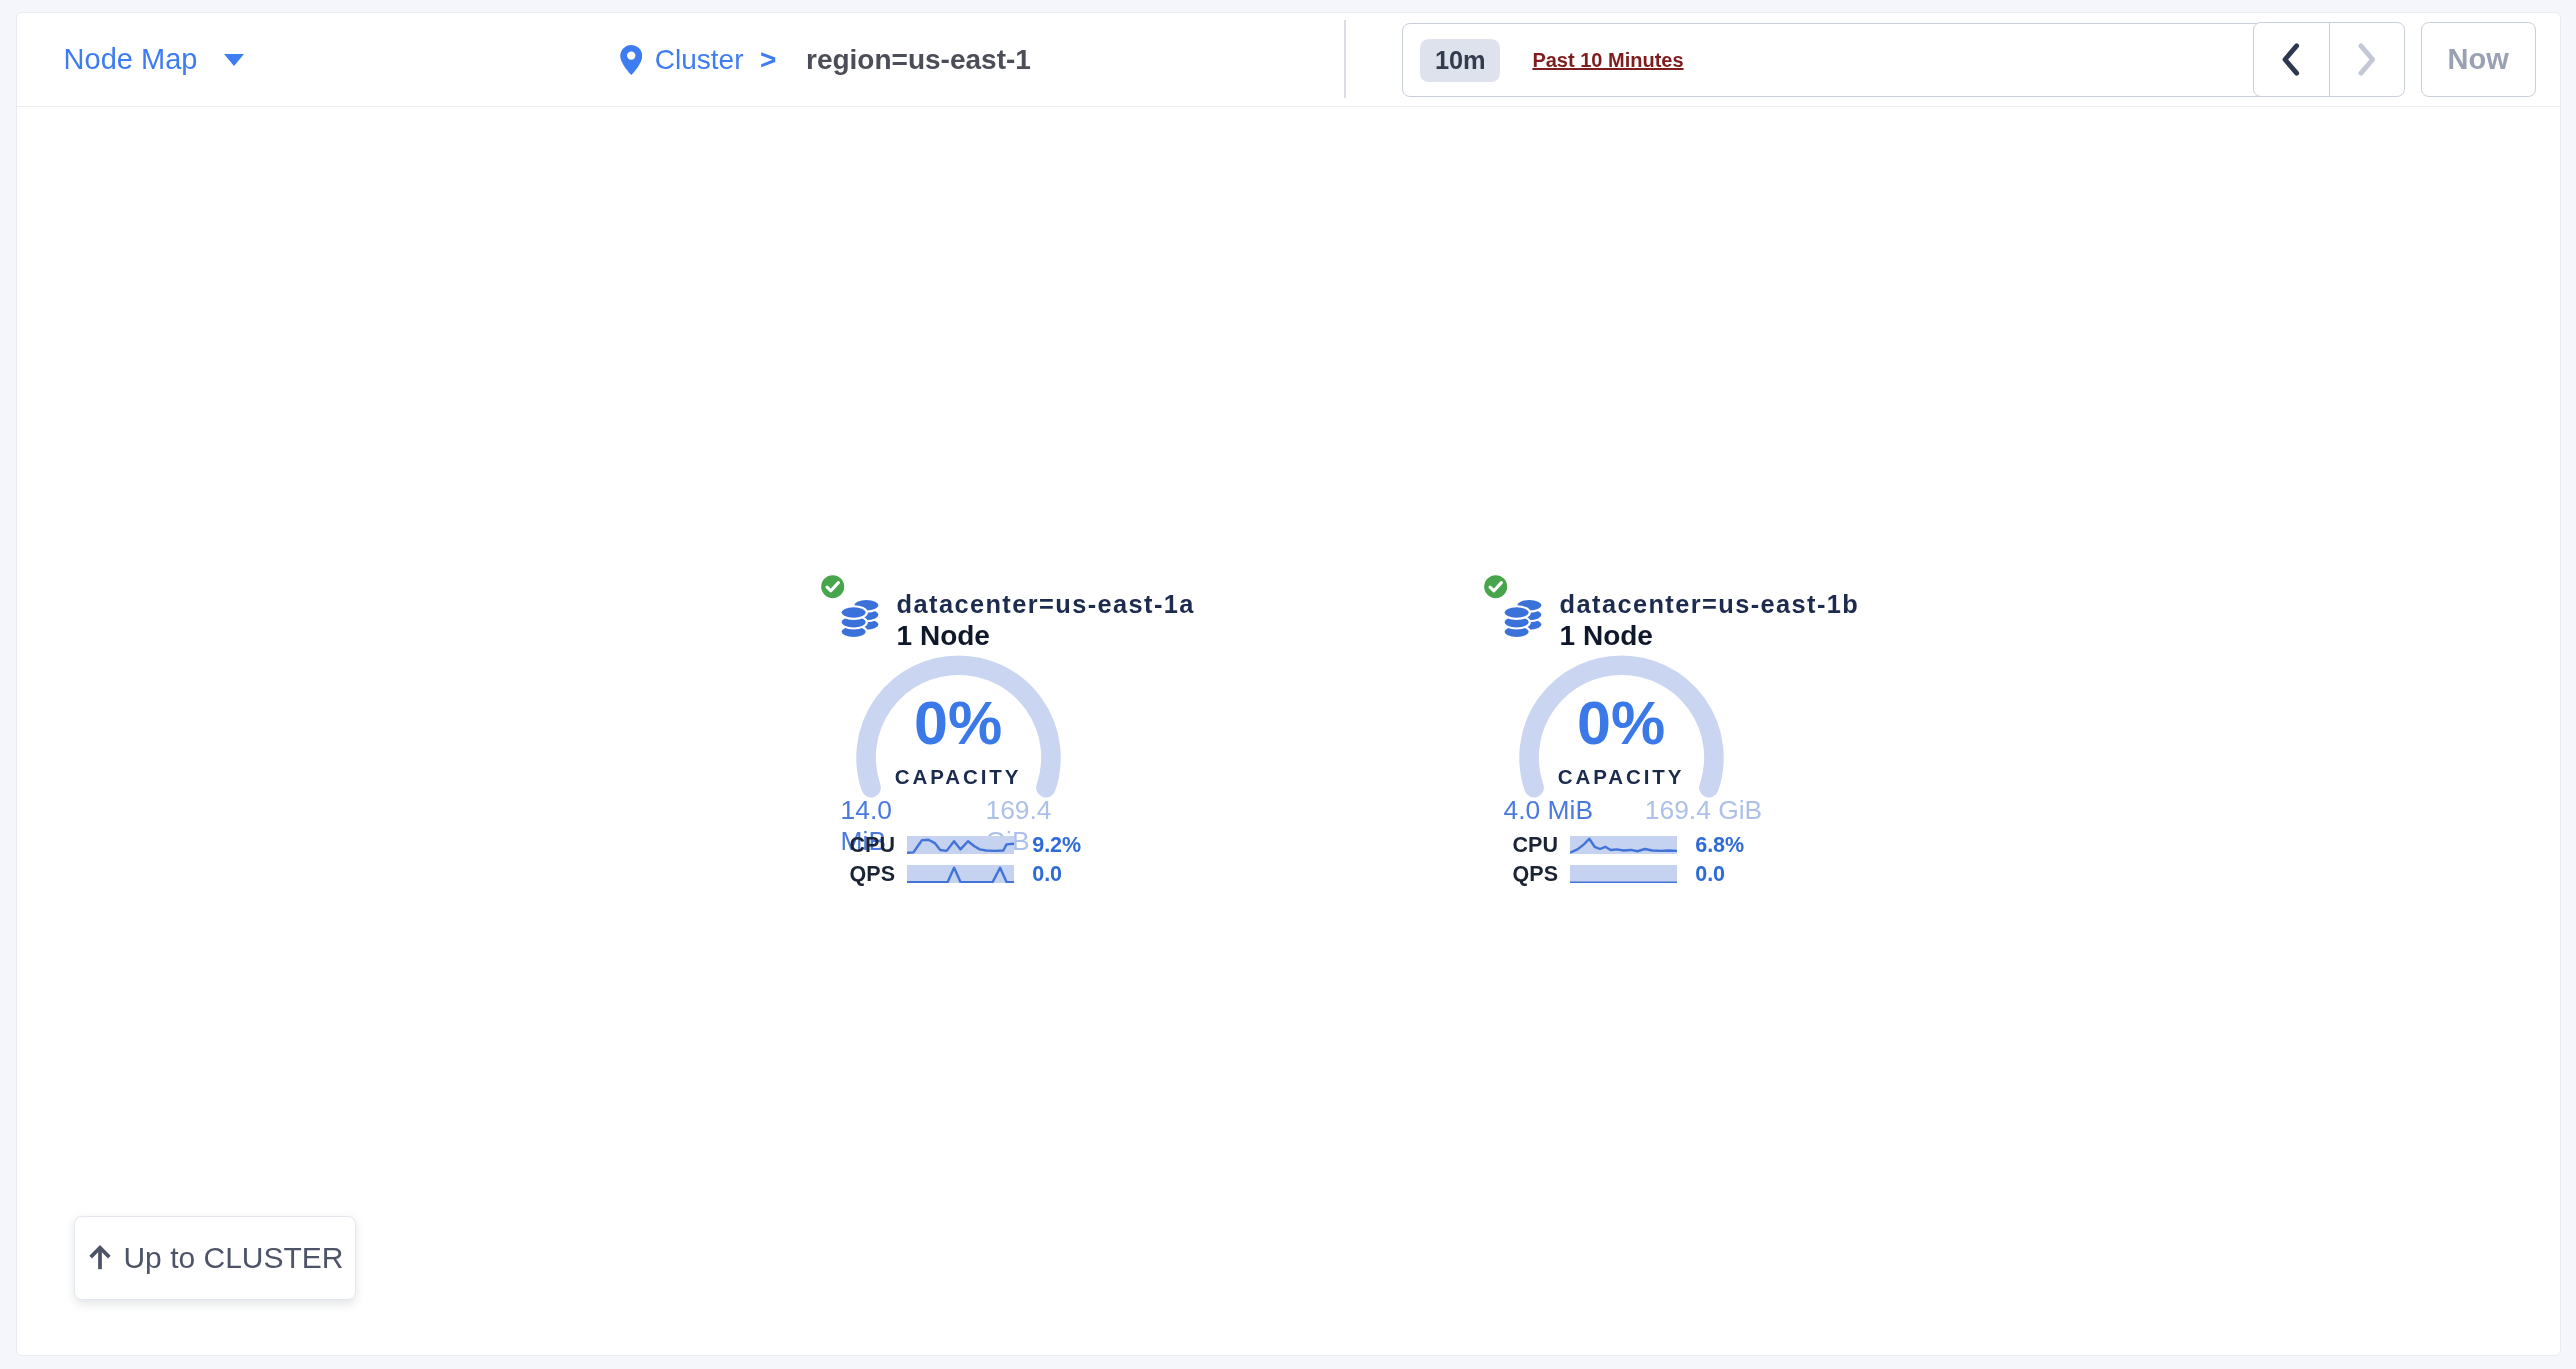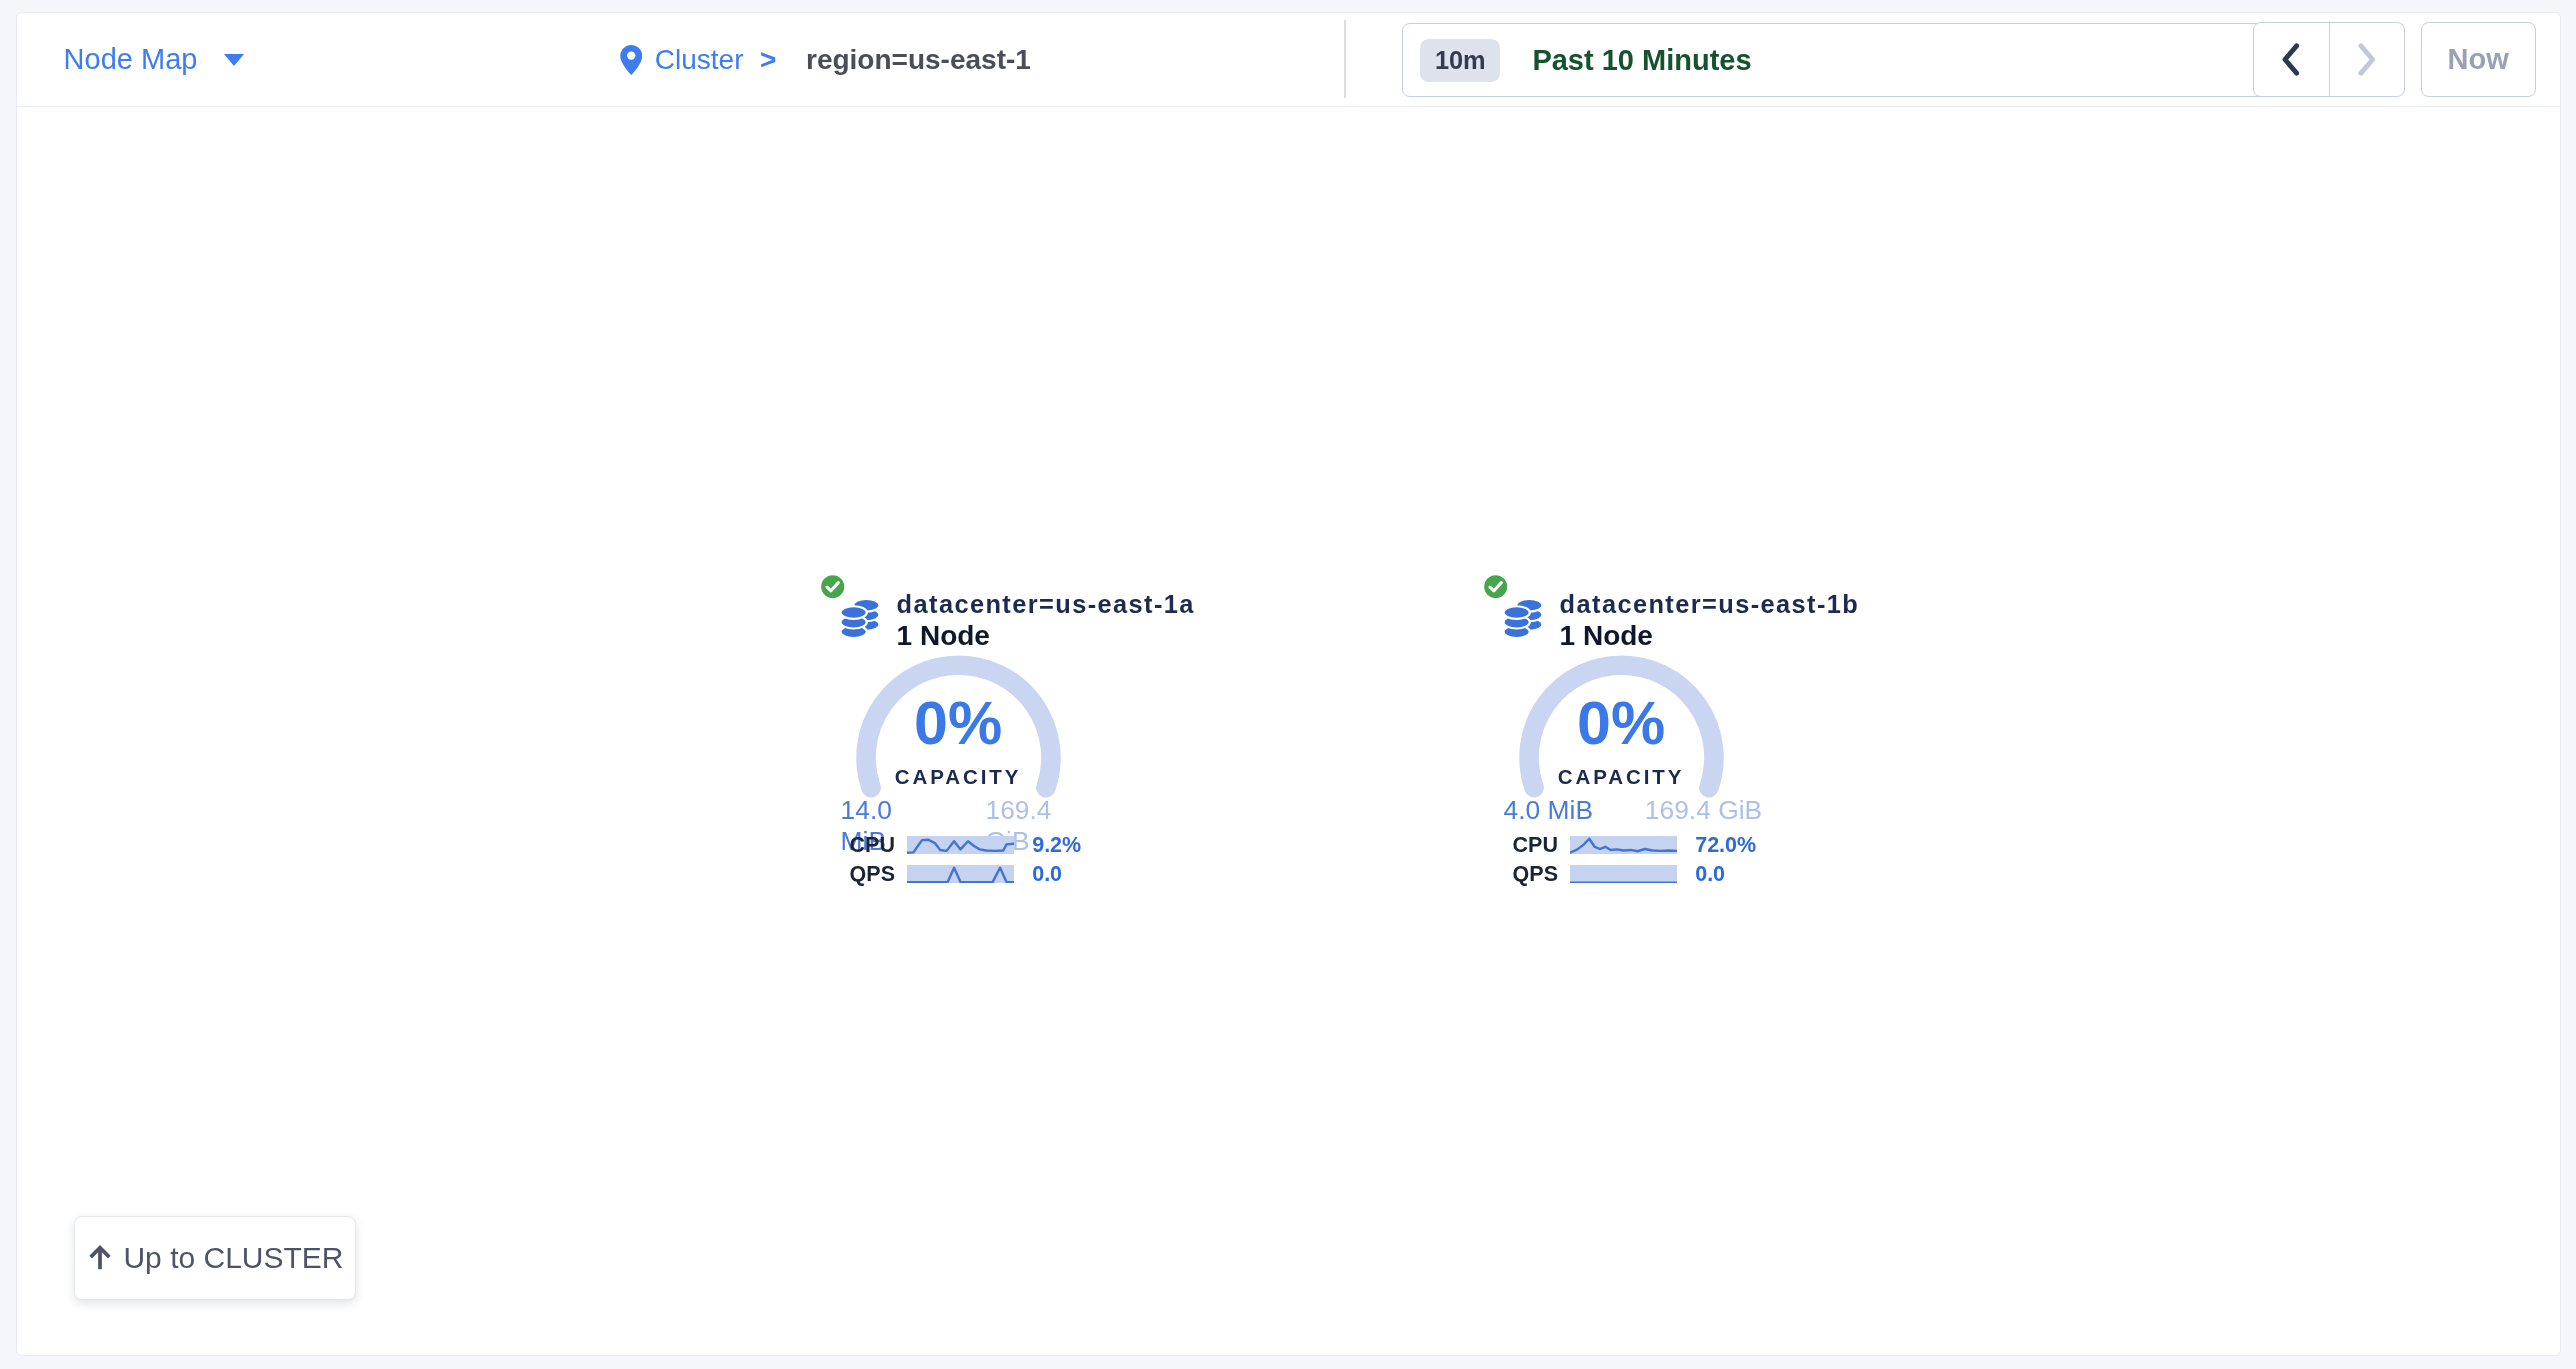--- a/index.html
+++ b/index.html
@@ -43,21 +43,21 @@
 
   #time-dd {
     position:absolute; left:1385px; top:10.8px; width:926px; height:74px;
     border:1px solid #c9cedd; border-radius:7.8px; background:#fff;
     display:flex; align-items:center; padding-left:17.6px; cursor:pointer;
   }
   #time-dd .badge {
     background:#dee2ec; color:#333b4f; font-weight:700; font-size:25.4px;
     border-radius:8.8px; padding:8.8px 14.7px; line-height:1;
   }
-  #time-dd .tlabel { font-size:29px; font-weight:600; color:#14532d; margin-left:32px; }
+  #time-dd .tlabel { font-size:20px; font-weight:600; color:#7f1d1d; margin-left:32px;text-decoration:underline; }
   #time-dd .chev { position:absolute; right:27px; top:32px; }
 
   #range-arrows {
     position:absolute; left:2236px; top:9.8px; width:152px; height:75px;
     border:1px solid #c9cedd; border-radius:7.8px; display:flex; background:#fff;
   }
   #range-arrows .cell { width:50%; display:flex; align-items:center; justify-content:center; cursor:pointer; }
   #range-arrows .cell + .cell { border-left:1px solid #c9cedd; }
 
   #now-btn {
@@ -247,21 +247,21 @@
       <div class="minmax">
         <span class="used">4.0 MiB</span>
         <span class="total">169.4 GiB</span>
       </div>
 
       <div class="metric-row cpu">
         <span class="mlabel">CPU</span>
         <svg class="spark" viewBox="0 0 100 20" preserveAspectRatio="none">
             <polyline points="0.0,18.0 7.0,14.4 13.0,9.0 18.0,3.0 23.0,11.6 28.0,14.0 33.0,11.6 38.0,15.0 44.0,14.4 50.0,15.6 57.0,15.0 63.0,16.4 70.0,14.0 77.0,15.6 85.0,16.0 92.0,15.6 100.0,16.0" fill="none" stroke="#4273d8" stroke-width="2.4" vector-effect="non-scaling-stroke" stroke-linejoin="round"></polyline>
           </svg>
-        <span class="mvalue">72.0%</span>
+        <span class="mvalue">6.8%</span>
       </div>
       <div class="metric-row qps">
         <span class="mlabel">QPS</span>
         <svg class="spark" viewBox="0 0 100 20" preserveAspectRatio="none">
             <polyline points="0.0,19.0 100.0,19.0" fill="none" stroke="#4273d8" stroke-width="2.4" vector-effect="non-scaling-stroke" stroke-linejoin="round"></polyline>
           </svg>
         <span class="mvalue">0.0</span>
       </div>
     </div>
 

